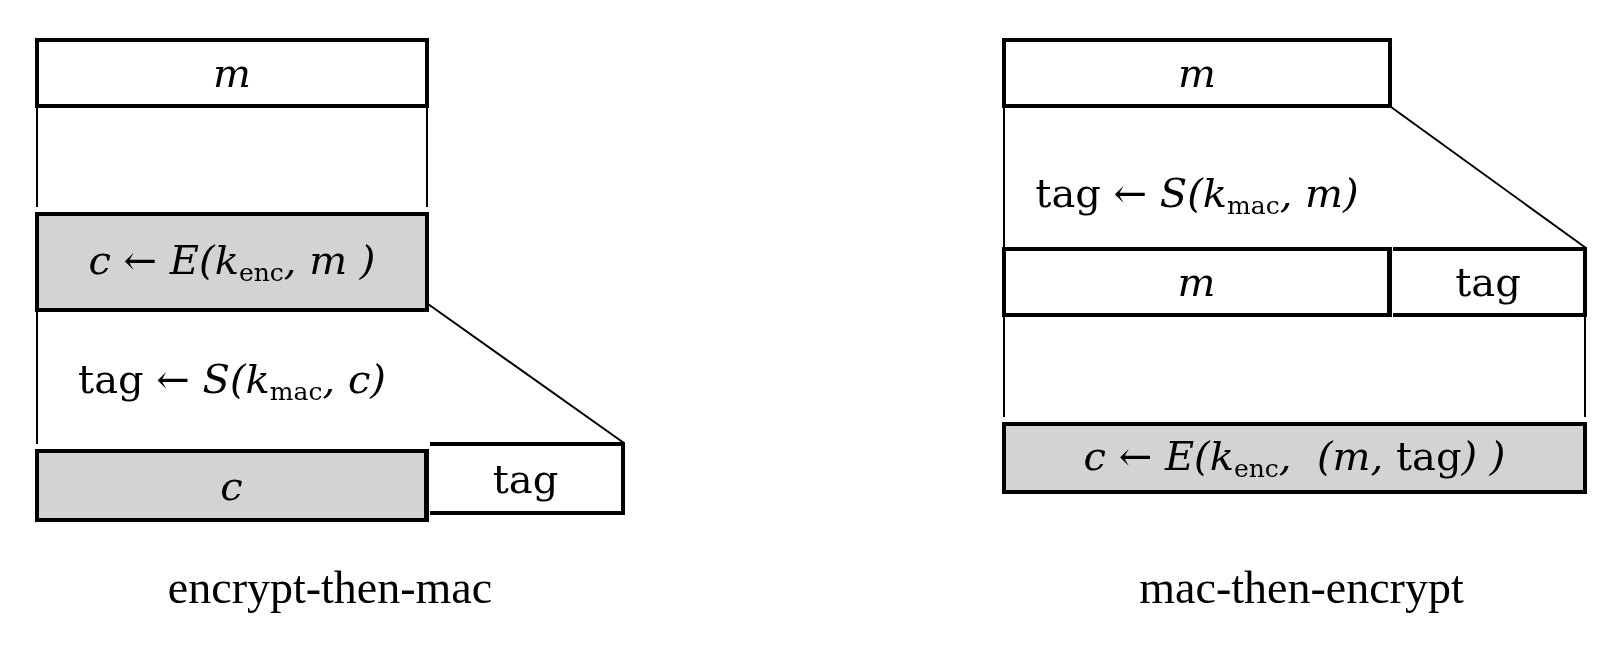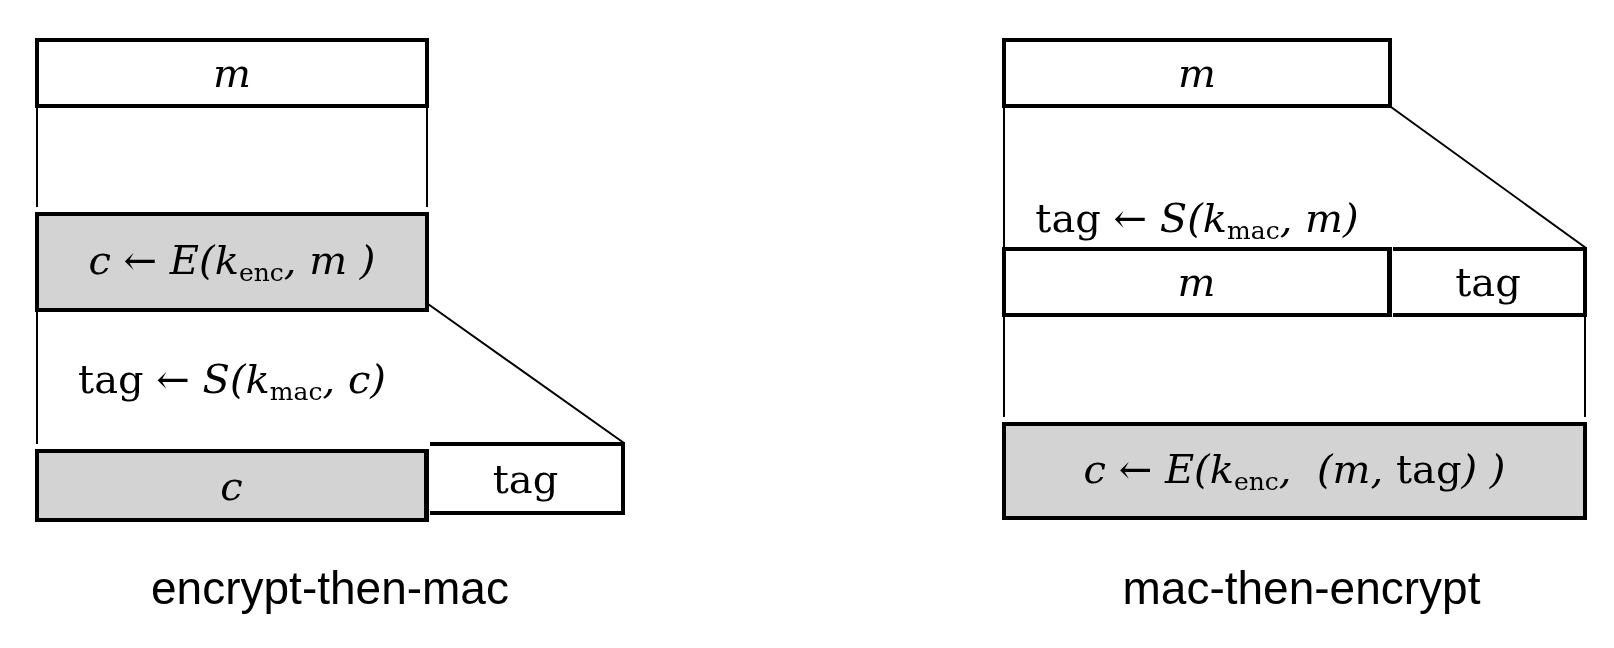--- a/index.html
+++ b/index.html
@@ -42,21 +42,21 @@
   .steptxt {
     position: absolute;
     display: flex;
     align-items: center;
     justify-content: center;
     box-sizing: border-box;
   }
   .caption {
     position: absolute;
     text-align: center;
-    font-family: Liberation Sans, sans-serif;
+    font-family: Liberation Serif, serif;
     font-style: normal;
     font-size: 46px;
     line-height: 60px;
     white-space: nowrap;
   }
 </style>
 </head>
 <body>
 
 <div class="canvas">
@@ -98,32 +98,32 @@
 
     <div class="caption" style="left:35px; top:558px; width:590px;">encrypt-then-mac</div>
   </section>
 
   <section>
 
     <div class="box" style="left:1002px; top:38px; width:390px; height:70px;">
       <span class="mathtxt">m</span>
     </div>
 
-    <div class="steptxt" style="left:1002px; top:108px; width:390px; height:174px;margin-top:25px;">
+    <div class="steptxt" style="left:1002px; top:108px; width:390px; height:174px;">
       <span class="mathtxt"><span class="rm">tag</span><span> ← S(k</span><span class="sub">mac</span><span>, m)</span></span>
     </div>
 
     <div class="box" style="left:1002px; top:247px; width:390px; height:70px; border-right-width:5px;">
       <span class="mathtxt">m</span>
     </div>
 
     <div class="box" style="left:1393px; top:247px; width:194px; height:70px; border-left:none;">
       <span class="mathtxt rm">tag</span>
     </div>
 
-    <div class="box shaded" style="left:1002px; top:415px; width:585px; height:98px;">
+    <div class="box shaded" style="left:1002px; top:415px; width:585px; height:72px;">
       <span class="mathtxt"><span>c ← E(k</span><span class="sub">enc</span><span>,&nbsp; (m, </span><span class="rm">tag</span><span>)&nbsp;)</span></span>
     </div>
 
     <div class="caption" style="left:1009px; top:558px; width:585px;">mac-then-encrypt</div>
   </section>
 
 </div>
 
 </body></html>

